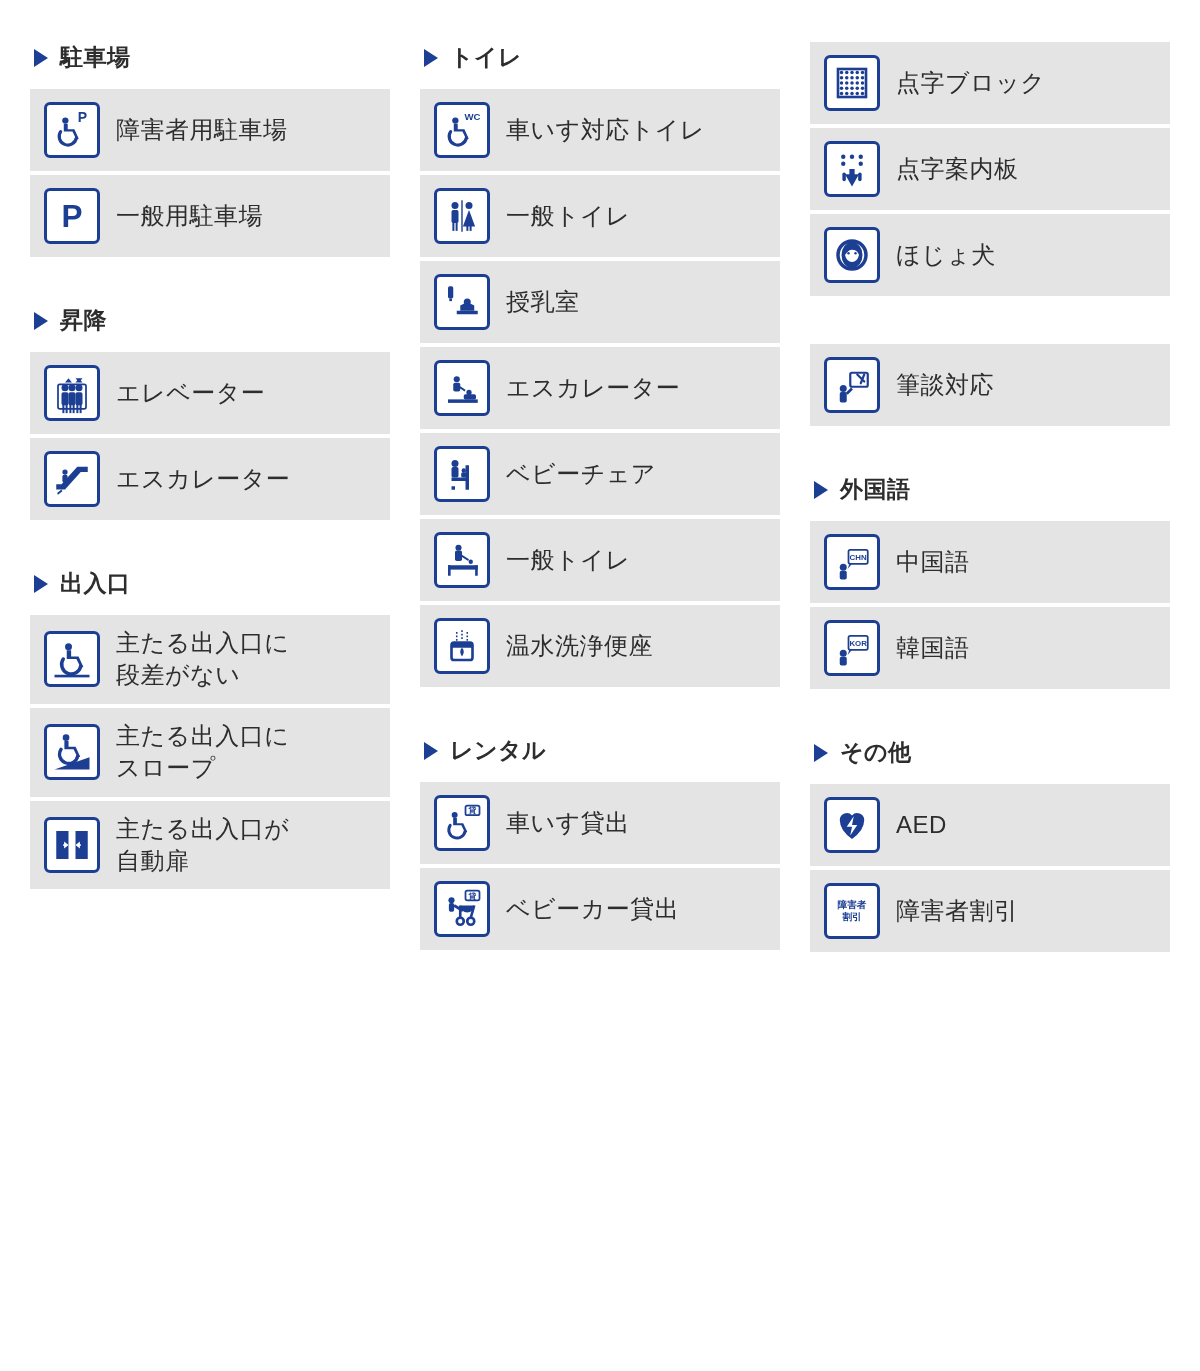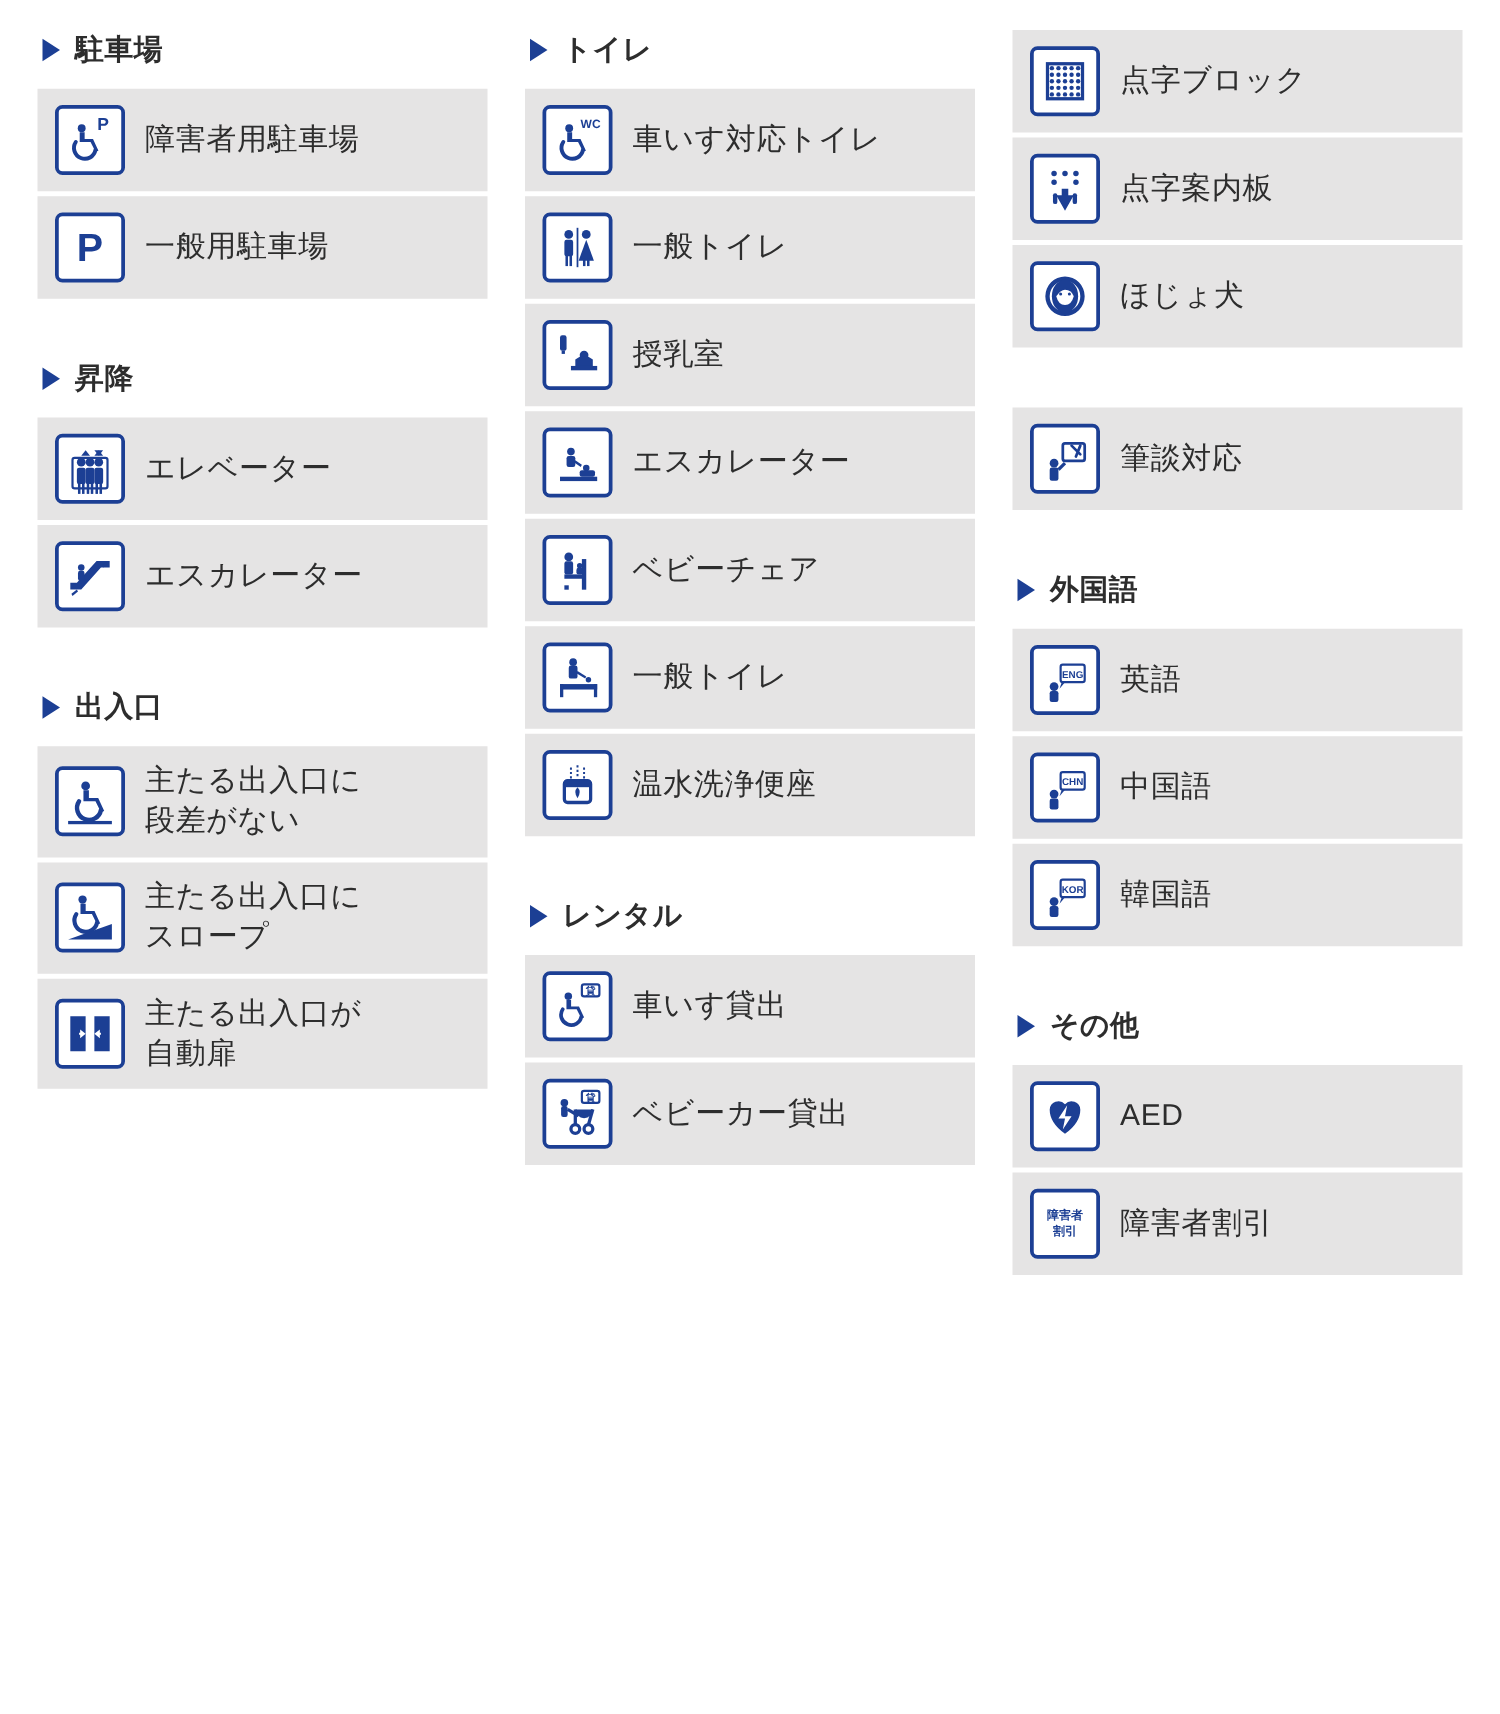--- a/index.html
+++ b/index.html
@@ -14,20 +14,21 @@
     padding: 24px 30px 60px 30px;
     background: var(--white);
     font-family: "Hiragino Kaku Gothic Pro", "Yu Gothic", "Meiryo", sans-serif;
     color: var(--text);
     width: 1200px;
   }
   .columns {
     display: flex;
     gap: 30px;
     align-items: flex-start;
+    margin-top: 18px;
   }
   .col {
     flex: 1;
     display: flex;
     flex-direction: column;
   }
   .section { margin-bottom: 48px; }
   .section:last-child { margin-bottom: 0; }
   .section-title {
     display: flex;
@@ -464,34 +465,20 @@
         </div>
         <div class="items">
           <div class="item">
             <div class="icon-box">
               <svg viewBox="0 0 48 48" width="42" height="42">
     <g fill="#1c3f94">
       <circle cx="14" cy="30" r="4"></circle>
       <rect x="10" y="34" width="8" height="10" rx="2"></rect>
       <rect x="20" y="10" width="22" height="16" rx="2" fill="#fff" stroke="#1c3f94" stroke-width="2"></rect>
       <path d="M24 26 l-5 6 l2 -6 z"></path>
-      <text x="31" y="22" text-anchor="middle" font-size="9" font-weight="700" fill="#1c3f94" font-family="sans-serif">ENG</text>
-    </g>
-              </svg>
-            </div>
-            <div class="item-label">英語</div>
-          </div>
-          <div class="item">
-            <div class="icon-box">
-              <svg viewBox="0 0 48 48" width="42" height="42">
-    <g fill="#1c3f94">
-      <circle cx="14" cy="30" r="4"></circle>
-      <rect x="10" y="34" width="8" height="10" rx="2"></rect>
-      <rect x="20" y="10" width="22" height="16" rx="2" fill="#fff" stroke="#1c3f94" stroke-width="2"></rect>
-      <path d="M24 26 l-5 6 l2 -6 z"></path>
       <text x="31" y="22" text-anchor="middle" font-size="9" font-weight="700" fill="#1c3f94" font-family="sans-serif">CHN</text>
     </g>
               </svg>
             </div>
             <div class="item-label">中国語</div>
           </div>
           <div class="item">
             <div class="icon-box">
               <svg viewBox="0 0 48 48" width="42" height="42">
     <g fill="#1c3f94">

